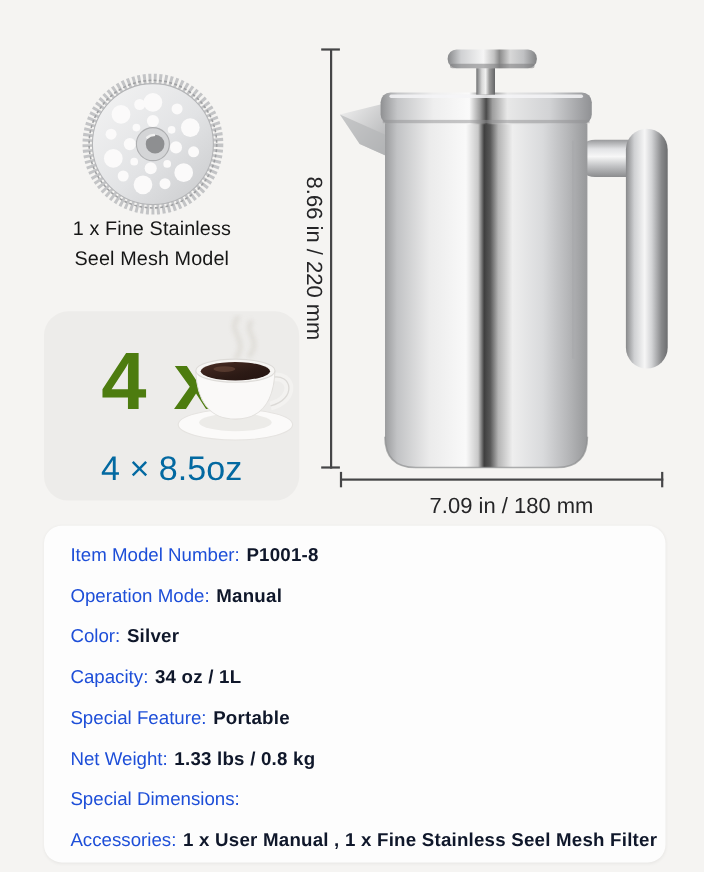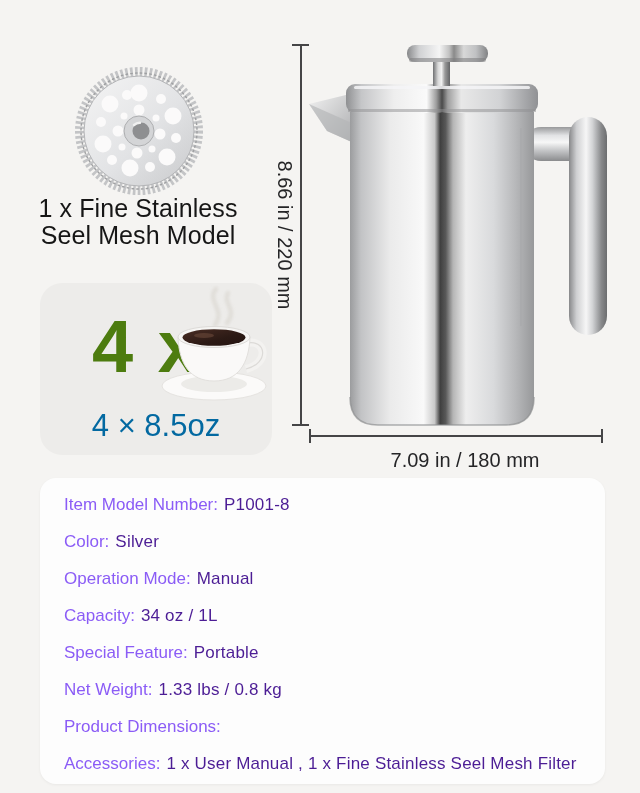--- a/index.html
+++ b/index.html
@@ -2,21 +2,21 @@
 <html><head>
 <meta charset="utf-8">
 <style>
   html,body{margin:0;padding:0;}
   body{font-family:"Liberation Sans","DejaVu Sans",sans-serif;}
   #stage{position:relative;width:640px;height:793px;background:#f5f4f2;overflow:hidden;}
 
   
   .filter-img{position:absolute;left:72px;top:64px;width:134px;height:134px;}
   .filter-caption{position:absolute;left:18px;top:195px;width:240px;text-align:center;
-    font-size:25px;line-height:27px;color:#161616;letter-spacing:.1px;}
+    font-size:18px;line-height:27px;color:#161616;letter-spacing:.1px;}
 
   
   .qty-card{position:absolute;left:40px;top:283px;width:232px;height:172px;
     background:#edecea;border-radius:22px;}
   .qty-mult{position:absolute;left:52px;top:24px;font-size:74px;line-height:80px;
     font-weight:800;color:#4d7c0f;letter-spacing:2px;}
   .cup-img{position:absolute;left:118px;top:2px;width:118px;height:122px;}
   .qty-size{position:absolute;left:0;top:125px;width:100%;text-align:center;
     font-size:31px;color:#0369a1;}
 
@@ -33,22 +33,22 @@
   .dim-label-v{left:205px;top:224px;width:160px;height:22px;line-height:22px;
     text-align:center;transform:rotate(90deg);}
 
   .press-img{position:absolute;left:300px;top:40px;width:315px;height:400px;}
 
   
   .spec-card{position:absolute;left:40px;top:478px;width:565px;height:306px;
     background:#fdfdfd;border-radius:16px;box-shadow:0 1px 3px rgba(0,0,0,.05);
     padding:8px 0 0 24px;box-sizing:border-box;}
   .spec-row{height:37px;display:flex;align-items:center;font-size:17px;white-space:pre;}
-  .spec-label{color:#8b5cf6;}
-  .spec-value{color:#4c1d95;font-weight:400;margin-left:6px;letter-spacing:.2px;}
+  .spec-label{color:#1d4ed8;}
+  .spec-value{color:#0f172a;font-weight:700;margin-left:6px;letter-spacing:.2px;}
 </style>
 </head>
 <body>
 
 <div id="stage">
 
   <svg class="filter-img" viewBox="0 0 134 134">
     <defs>
       <linearGradient id="gDisc" x1="0" y1="0" x2="1" y2="1">
         <stop offset="0" stop-color="#f4f4f4"></stop>
@@ -222,41 +222,41 @@
   <div class="dim dim-h-tick-l"></div>
   <div class="dim dim-h-tick-r"></div>
   <div class="dim-label dim-label-h">7.09 in / 180 mm</div>
 
   <div class="spec-card">
     <div class="spec-row">
       <span class="spec-label">Item Model Number:</span>
       <span class="spec-value">P1001-8</span>
     </div>
     <div class="spec-row">
+      <span class="spec-label">Operation Mode:</span>
+      <span class="spec-value">Manual</span>
+    </div>
+    <div class="spec-row">
       <span class="spec-label">Color:</span>
       <span class="spec-value">Silver</span>
     </div>
     <div class="spec-row">
-      <span class="spec-label">Operation Mode:</span>
-      <span class="spec-value">Manual</span>
-    </div>
-    <div class="spec-row">
       <span class="spec-label">Capacity:</span>
       <span class="spec-value">34 oz / 1L</span>
     </div>
     <div class="spec-row">
       <span class="spec-label">Special Feature:</span>
       <span class="spec-value">Portable</span>
     </div>
     <div class="spec-row">
       <span class="spec-label">Net Weight:</span>
       <span class="spec-value">1.33 lbs / 0.8 kg</span>
     </div>
     <div class="spec-row">
-      <span class="spec-label">Product Dimensions:</span>
+      <span class="spec-label">Special Dimensions:</span>
     </div>
     <div class="spec-row">
       <span class="spec-label">Accessories:</span>
       <span class="spec-value">1 x User Manual , 1 x Fine Stainless Seel Mesh Filter</span>
     </div>
   </div>
 
 </div>
 
 </body></html>

